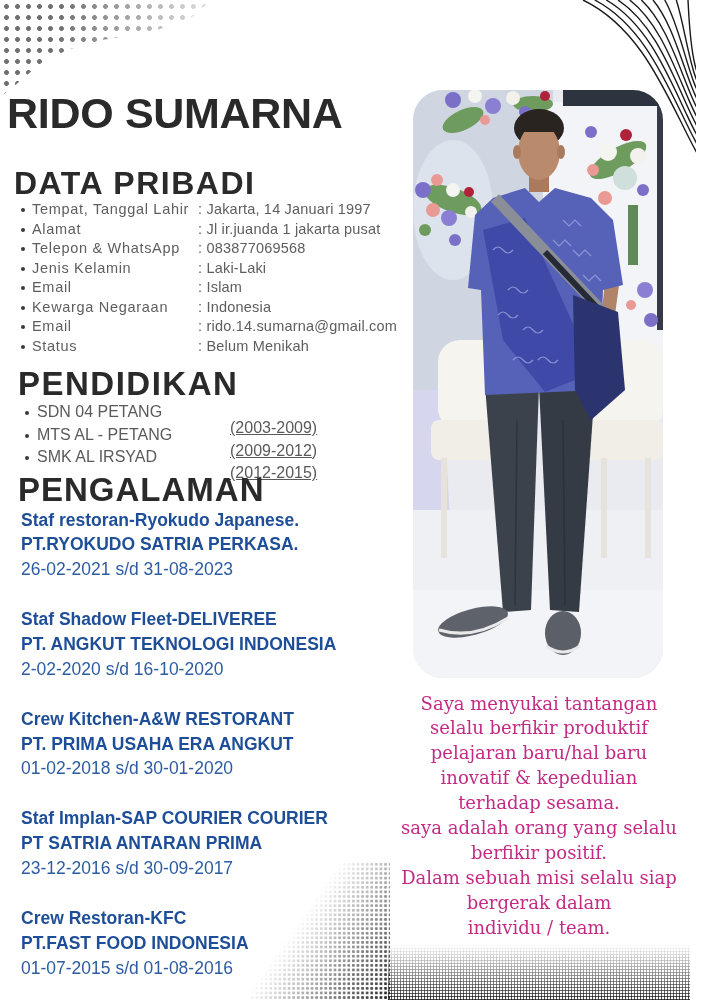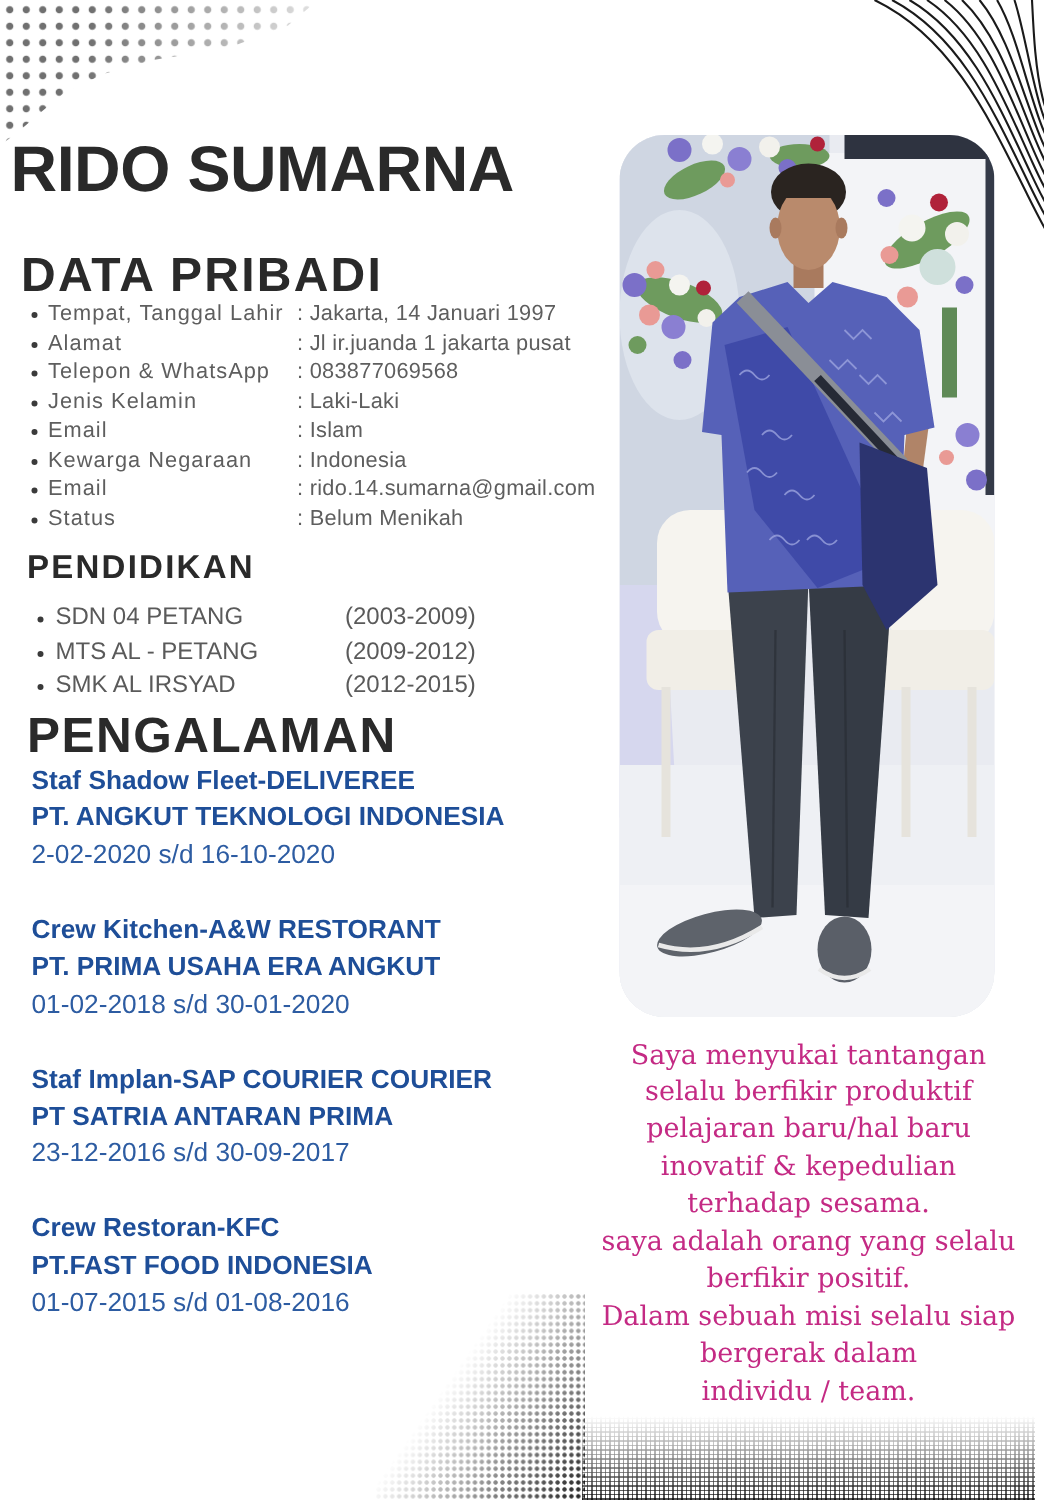--- a/index.html
+++ b/index.html
@@ -34,21 +34,21 @@
     mask-image: linear-gradient(180deg, transparent 0%, rgba(0,0,0,0.35) 35%, #000 100%);
   }
 
   
   .heading {
     position: absolute; margin: 0; font-family: "Liberation Sans", sans-serif;
     font-weight: 700; color: #2a2a2a; line-height: 1; white-space: nowrap;
   }
   .name { left: 7px; top: 92px; font-size: 43px; letter-spacing: -0.3px; }
   .h-personal { left: 14px; top: 167px; font-size: 32px; letter-spacing: 1.5px; }
-  .h-edu { left: 18px; top: 367px; font-size: 22px; letter-spacing: 1.5px; }
+  .h-edu { left: 18px; top: 367px; font-size: 33px; letter-spacing: 1.5px; }
   .h-exp { left: 18px; top: 473px; font-size: 33px; letter-spacing: 1px; }
 
   
   .plist { position: absolute; left: 0; top: 200px; margin: 0; padding: 0; list-style: none; }
   .plist li {
     position: relative; height: 19.55px; line-height: 19.55px; white-space: nowrap;
     font-size: 14.5px; letter-spacing: 0.7px; color: #5e5e5e;
   }
   .bullet {
     position: absolute; width: 4px; height: 4px; border-radius: 50%; background: #3a3a3a;
@@ -58,21 +58,21 @@
   .plist .val { position: absolute; left: 198px; top: 0; letter-spacing: 0.2px; }
 
   
   .elist { position: absolute; left: 0; top: 401px; margin: 0; padding: 0; list-style: none; }
   .elist li {
     position: relative; height: 22.6px; line-height: 22.6px; white-space: nowrap;
     font-size: 16px; color: #5a5a5a;
   }
   .elist .bullet { left: 25px; top: 10px; }
   .elist .school { position: absolute; left: 37px; top: 0; }
-  .elist .years { position: absolute; left: 230px; top: 0; }
+  .elist .years { position: absolute; left: 230px; top: 16px; text-decoration: underline; }
 
   
   .xlist { position: absolute; left: 21px; top: 507.5px; margin: 0; padding: 0; list-style: none; }
   .xlist li { height: 74.7px; margin-bottom: 24.9px; white-space: nowrap; }
   .xlist .pos, .xlist .comp {
     display: block; height: 24.9px; line-height: 24.9px;
     font-size: 17.5px; font-weight: 700; color: #1e4e98;
   }
   .xlist .period {
     display: block; height: 24.9px; line-height: 24.9px;
@@ -181,20 +181,25 @@
       </li>
     <li>
         <span class="bullet"></span>
         <span class="school">SMK AL IRSYAD</span>
         <span class="years">(2012-2015)</span>
       </li>
   </ul>
 
   <h2 class="heading h-exp">PENGALAMAN</h2>
   <ul class="xlist">
+    <li>
+      <span class="pos">Staf restoran-Ryokudo Japanese.</span>
+      <span class="comp">PT.RYOKUDO SATRIA PERKASA.</span>
+      <span class="period">26-02-2021 s/d 31-08-2023</span>
+    </li>
     <li>
       <span class="pos">Staf Shadow Fleet-DELIVEREE</span>
       <span class="comp">PT. ANGKUT TEKNOLOGI INDONESIA</span>
       <span class="period">2-02-2020 s/d 16-10-2020</span>
     </li>
     <li>
       <span class="pos">Crew Kitchen-A&amp;W RESTORANT</span>
       <span class="comp">PT. PRIMA USAHA ERA ANGKUT</span>
       <span class="period">01-02-2018 s/d 30-01-2020</span>
     </li>

